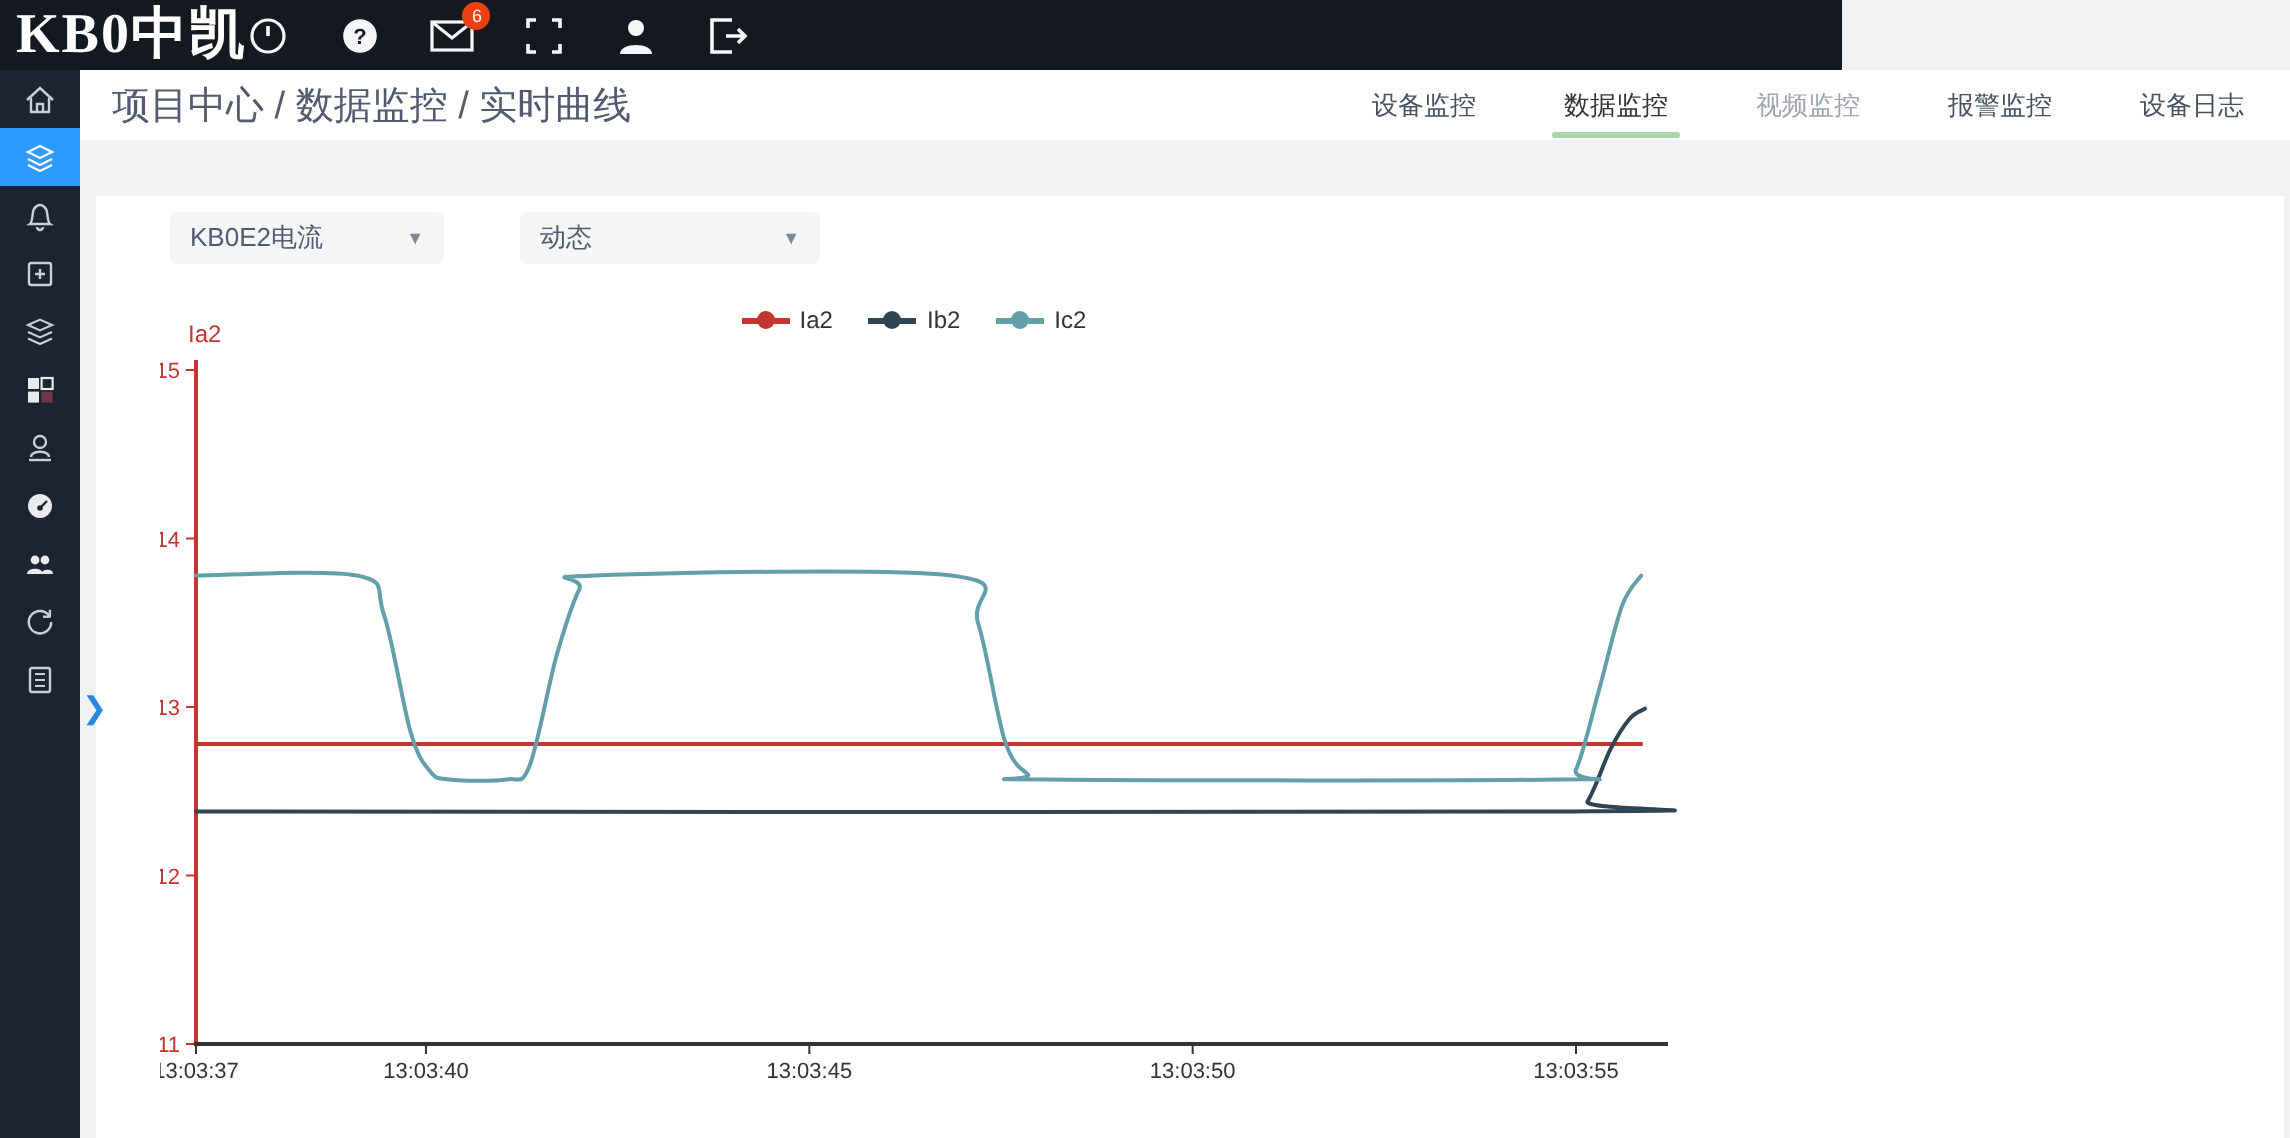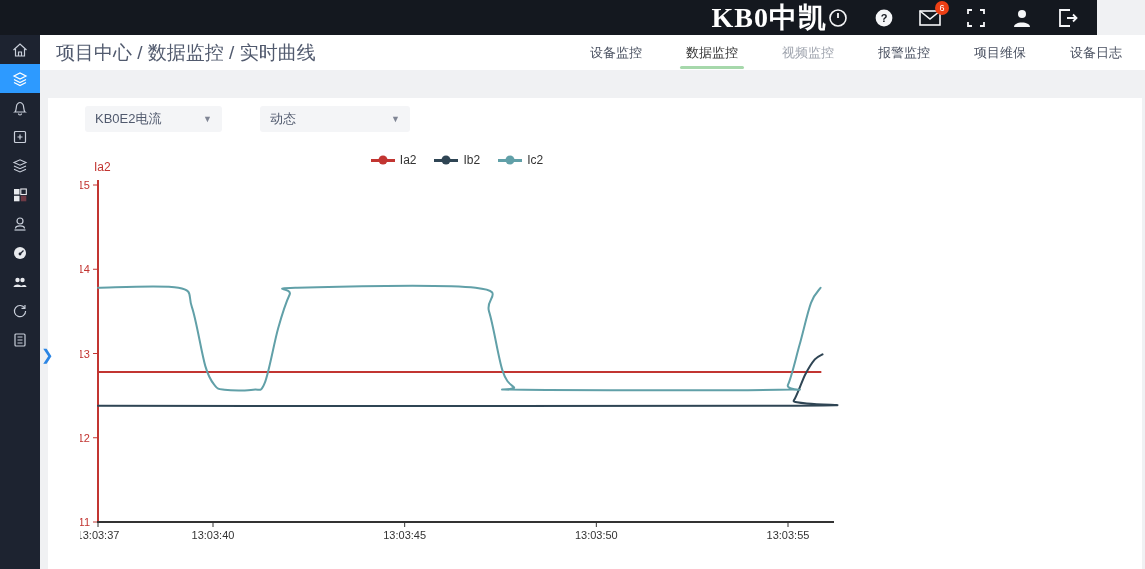--- a/index.html
+++ b/index.html
@@ -1,21 +1,21 @@
 <!DOCTYPE html>
 <html><head>
 <meta charset="utf-8">
 <style>
   * { margin:0; padding:0; box-sizing:border-box; }
   html,body { width:1145px; height:569px; overflow:hidden;
     font-family:"Liberation Sans","DejaVu Sans",sans-serif; background:#f0f1f3; }
 
   
-  .hdr { position:absolute; left:0; top:0; width:1097px; height:35px; background:#14181f;
-    display:flex; align-items:center; justify-content:flex-end; z-index:30; }
+  .hdr { position:absolute; left:0; top:0; width:921px; height:35px; background:#14181f;
+    display:flex; align-items:center; justify-content:flex-start; z-index:30; }
   .logo { color:#fff; font-family:"Liberation Serif","DejaVu Serif",serif; font-size:28px;
     font-weight:bold; letter-spacing:1px; padding-left:8px; line-height:35px; }
   .hdr-icons { display:flex; align-items:center; gap:24px; padding-right:18px; }
   .hicon { position:relative; width:22px; height:22px; display:flex; align-items:center;
     justify-content:center; cursor:pointer; }
   .hicon svg { display:block; }
   .badge { position:absolute; top:-6px; right:-8px; min-width:14px; height:14px; background:#ed3f14;
     color:#fff; font-size:9px; line-height:14px; text-align:center; border-radius:7px; padding:0 3px; }
 
   
@@ -181,21 +181,20 @@
 
 <span class="expander">❯</span>
 
 <div class="topbar">
   <div class="crumb">项目中心 / 数据监控 / 实时曲线</div>
   <div class="tabs">
     <span class="tab">设备监控</span>
     <span class="tab active">数据监控</span>
     <span class="tab muted">视频监控</span>
     <span class="tab">报警监控</span>
-    <span class="tab">项目维保</span>
     <span class="tab">设备日志</span>
   </div>
 </div>
 
 <div class="panel">
   <div class="filter-row">
     <div class="select">
       <span class="val">KB0E2电流</span>
       <span class="caret">▼</span>
     </div>

